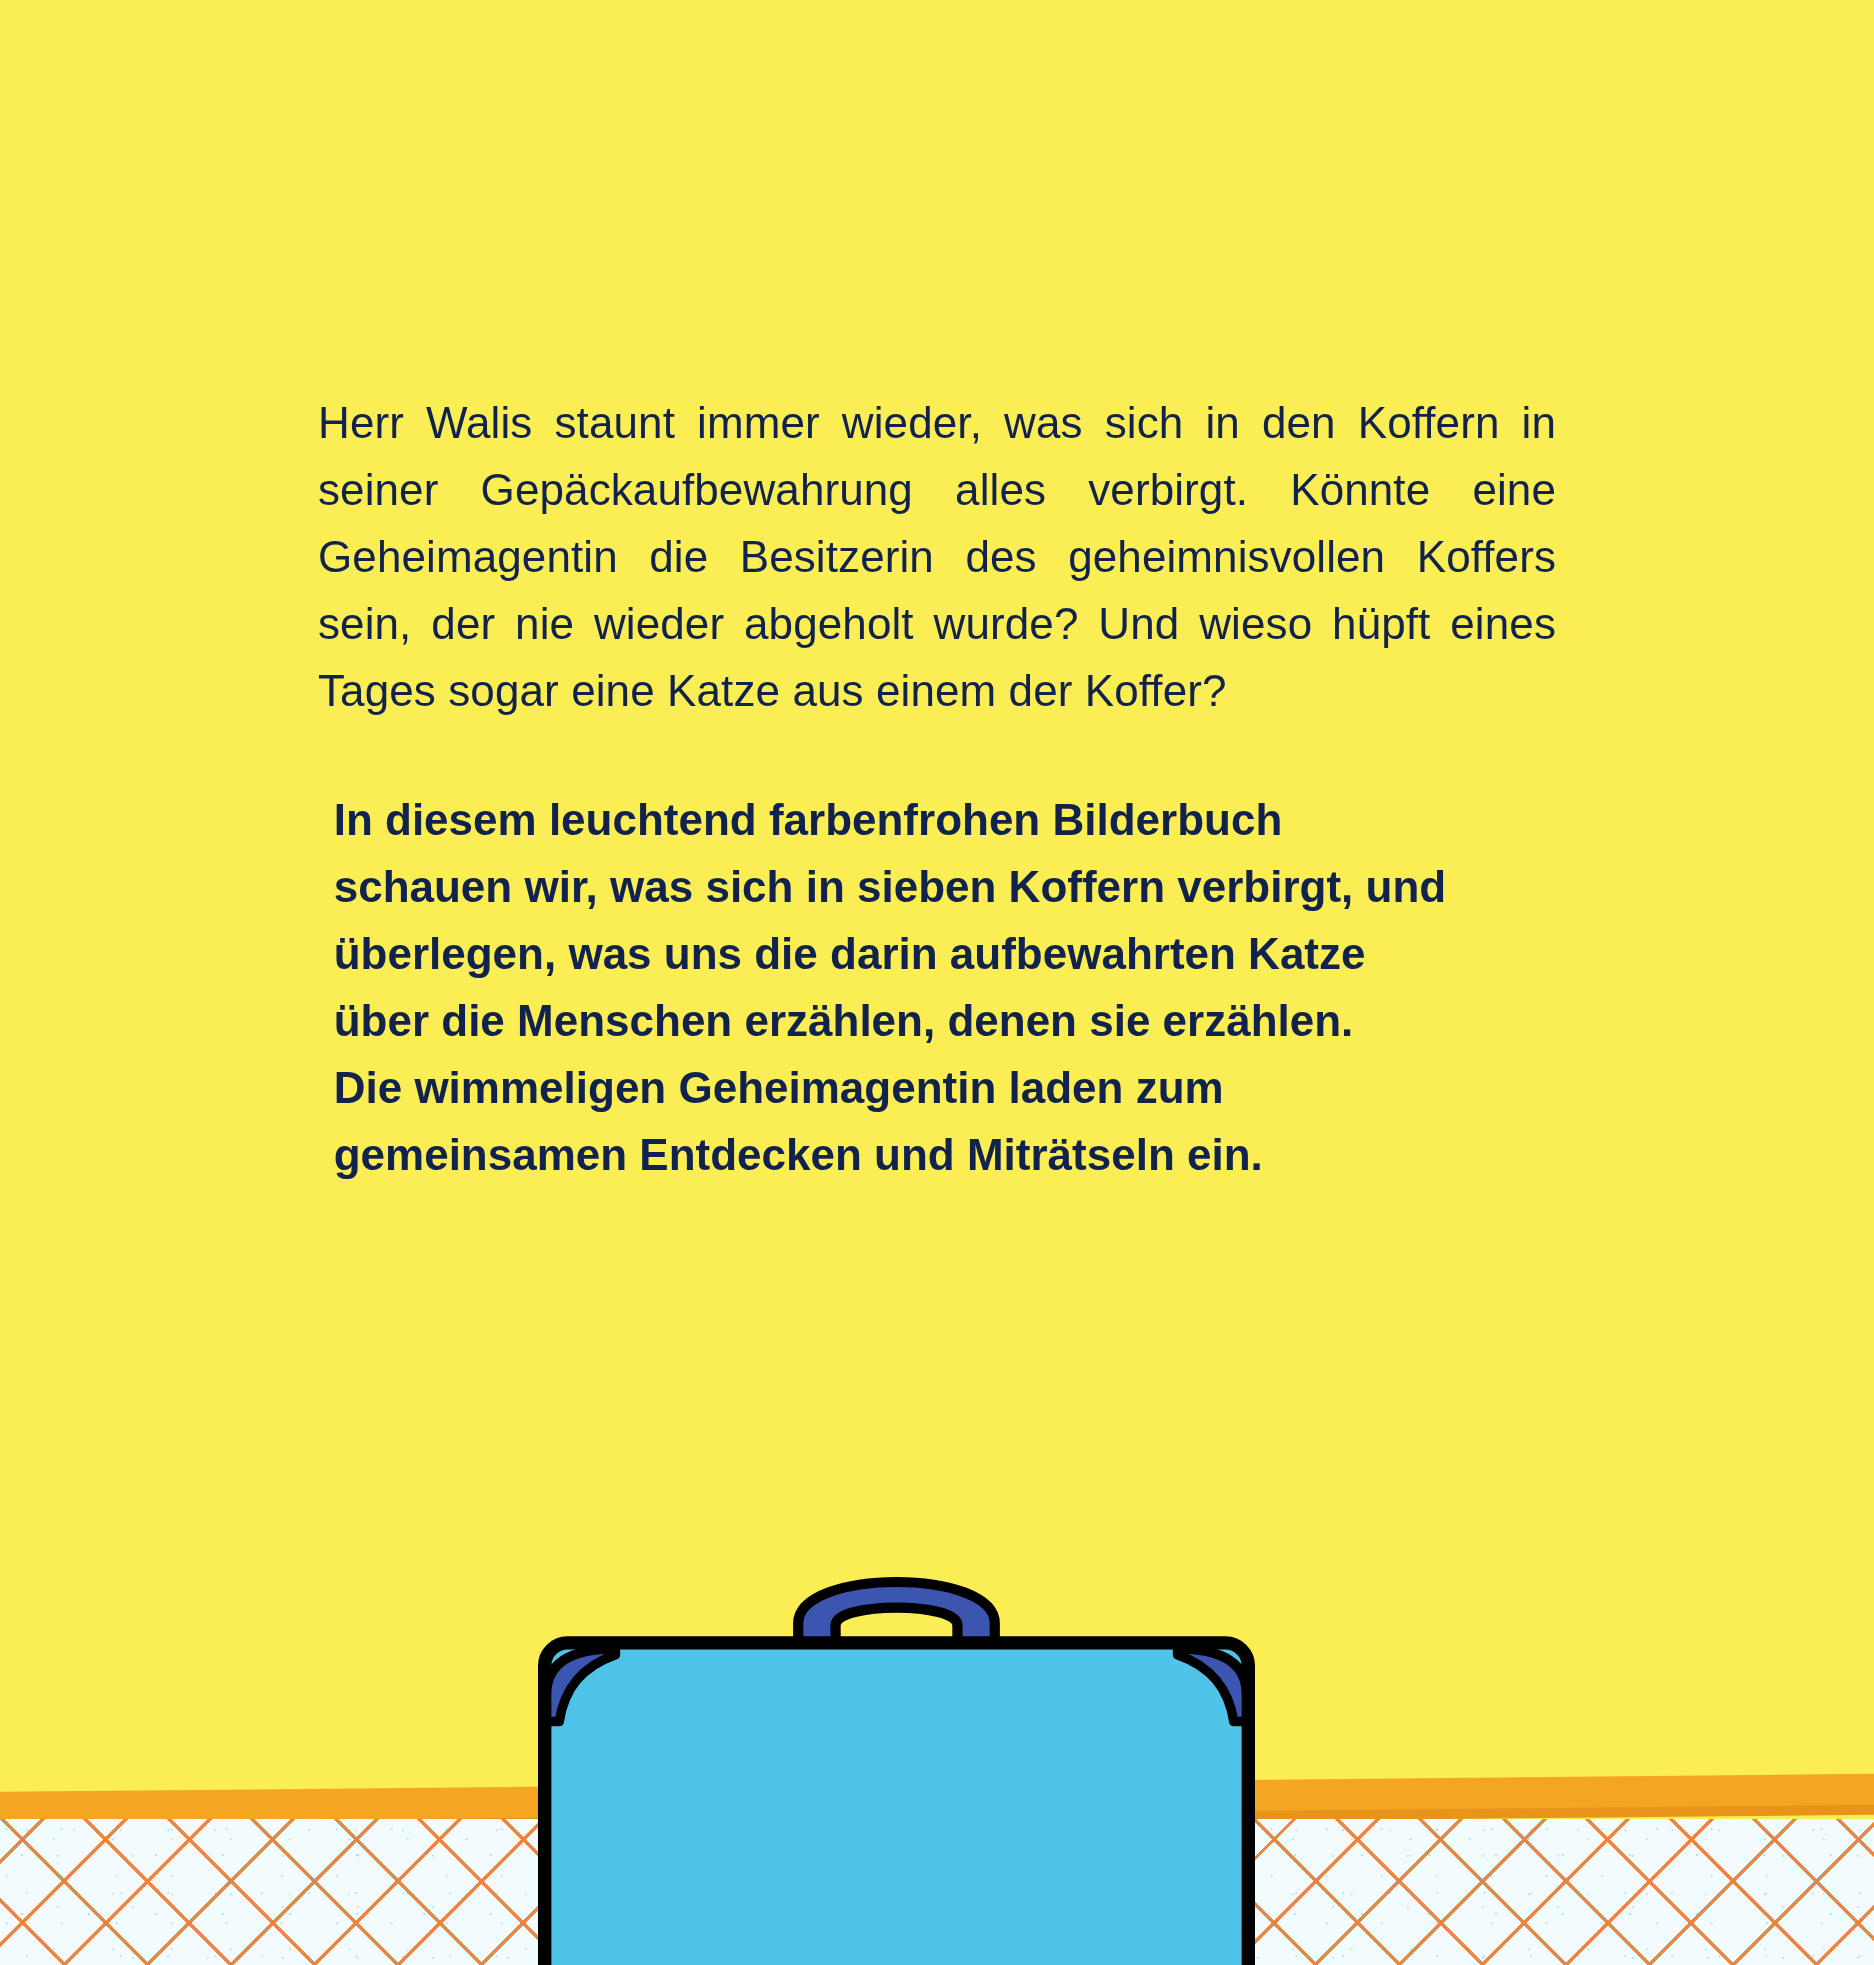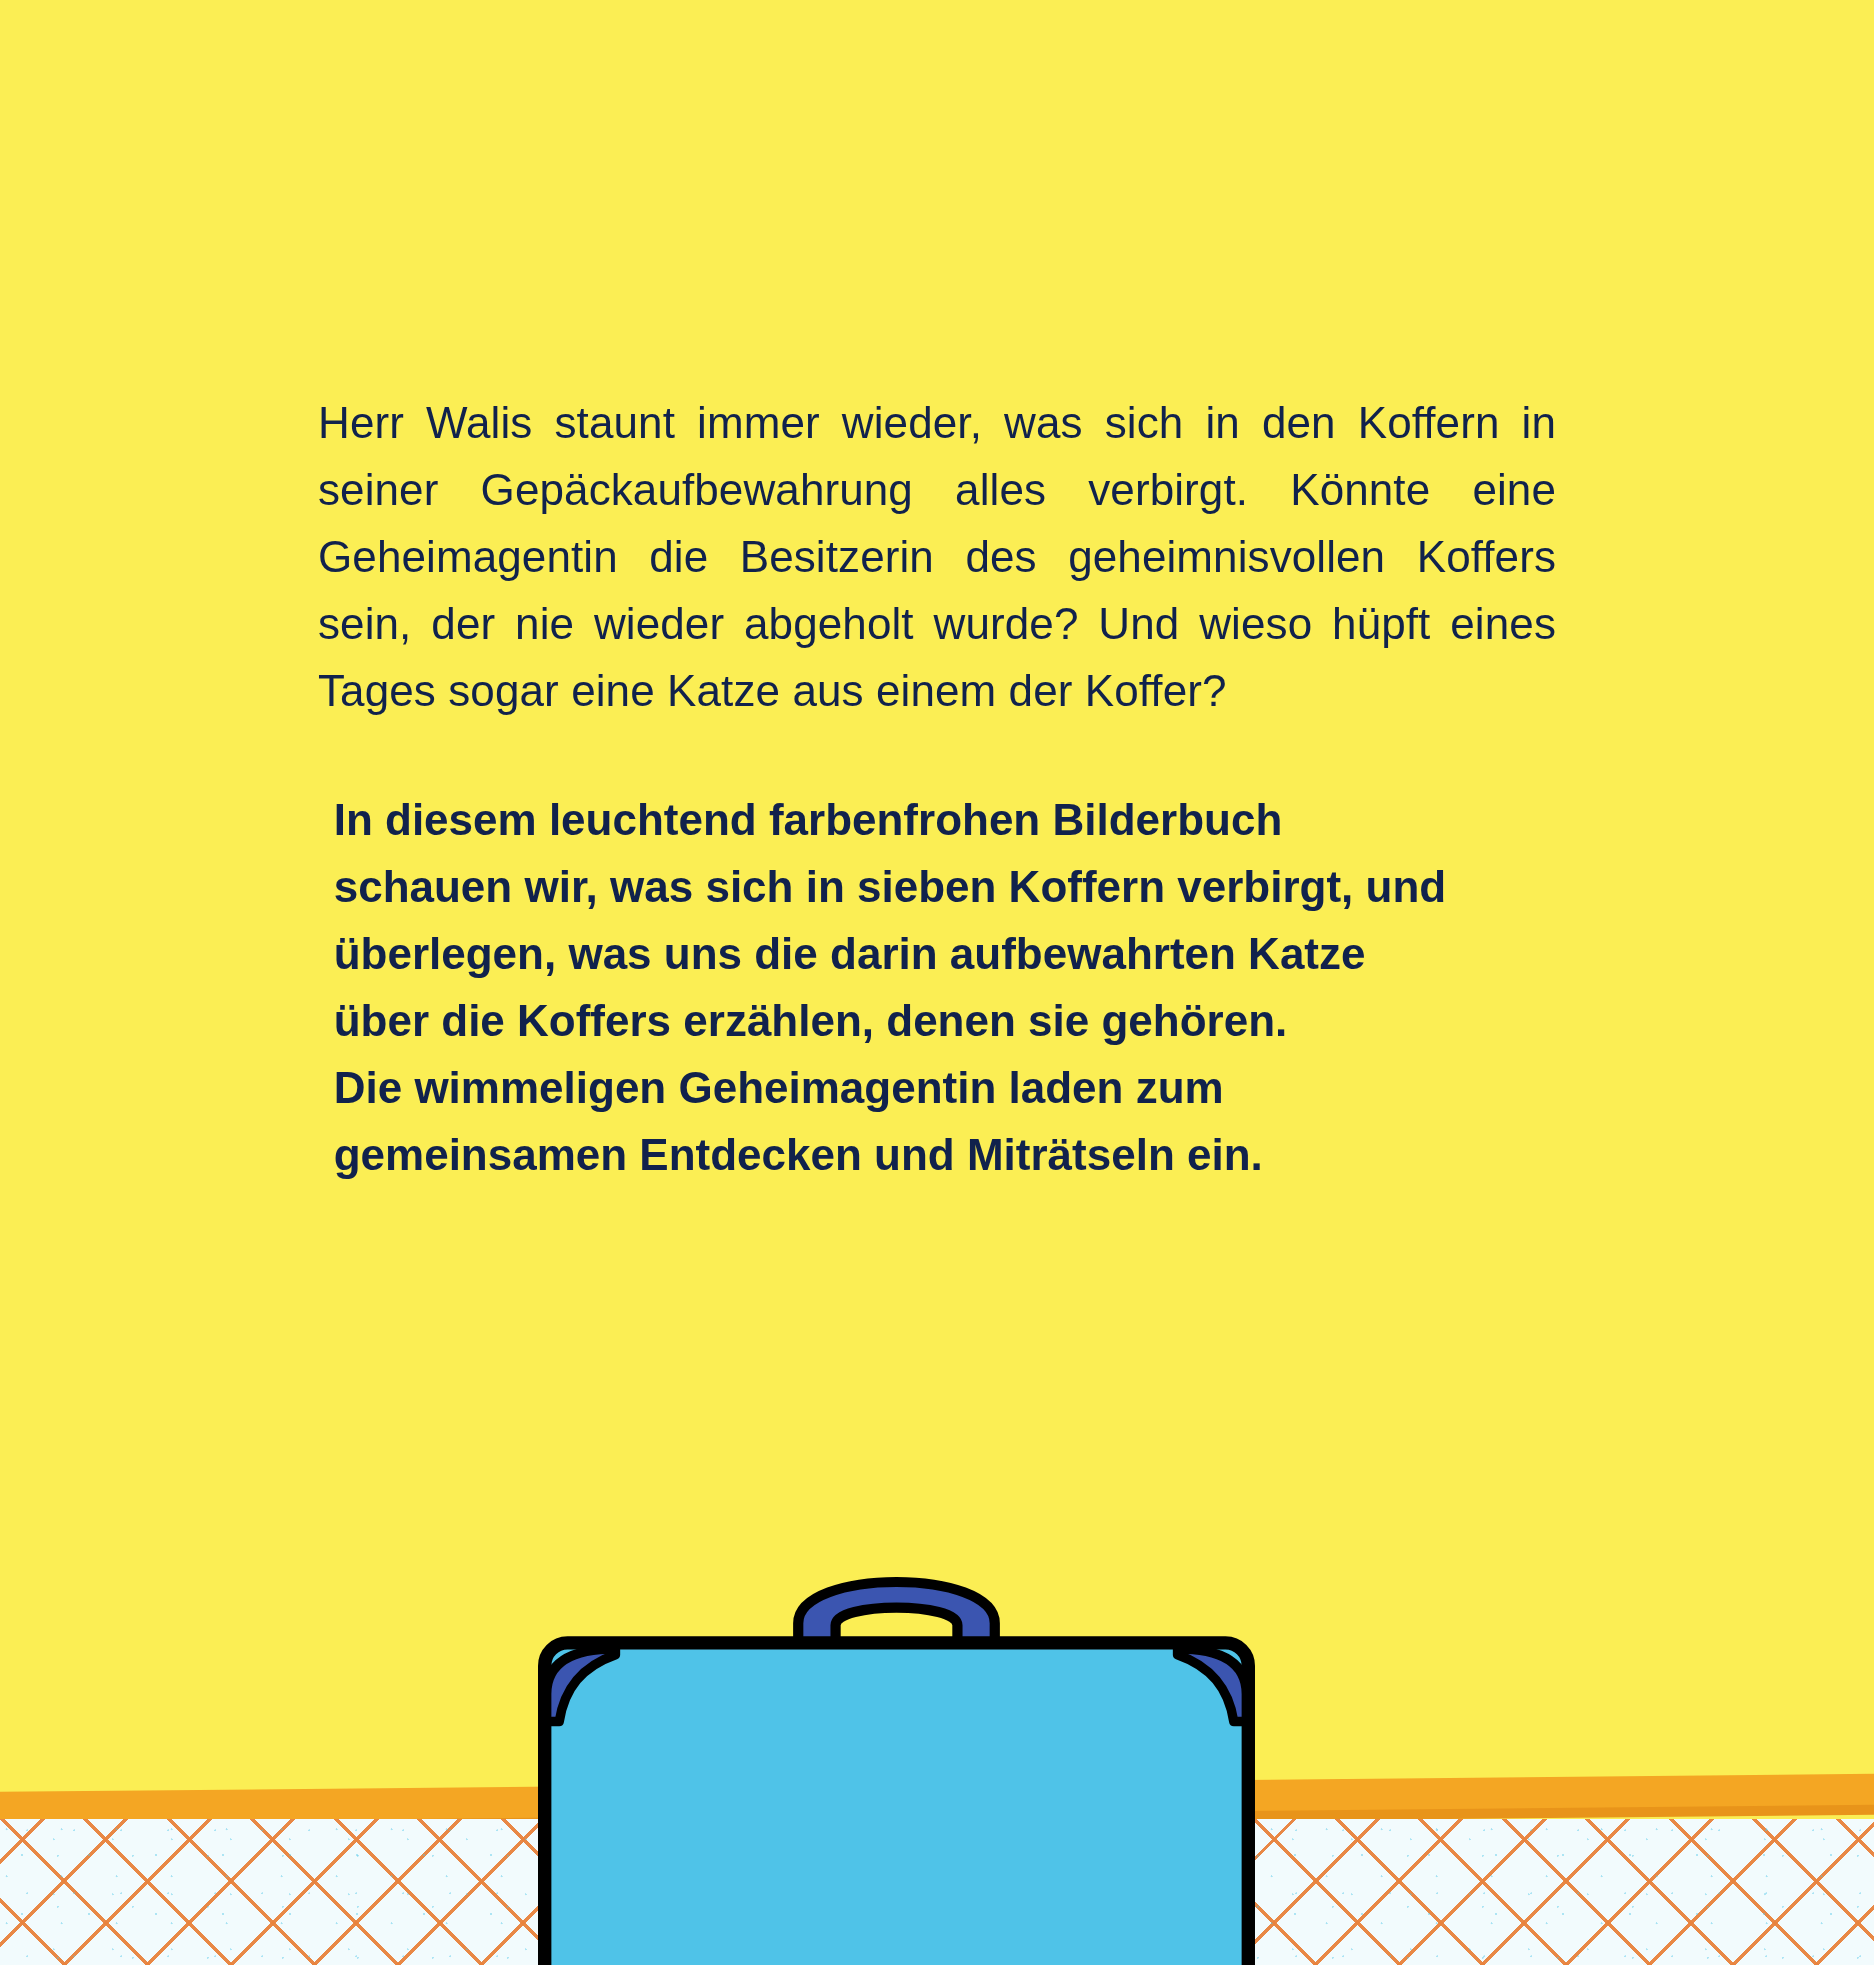--- a/index.html
+++ b/index.html
@@ -141,21 +141,21 @@
     <div class="floor-bricks"></div>
     <div class="floor-speckle"></div>
   </div>
 
   <div class="text-block">
     <p class="para-regular">Herr Walis staunt immer wieder, was sich in den Koffern in seiner Gepäckaufbewahrung alles verbirgt. Könnte eine Geheimagentin die Besitzerin des geheimnisvollen Koffers sein, der nie wieder abgeholt wurde? Und wieso hüpft eines Tages sogar eine Katze aus einem der Koffer?</p>
     <div class="gap"></div>
     <p class="para-bold">In diesem leuchtend farbenfrohen Bilderbuch</p>
     <p class="para-bold">schauen wir, was sich in sieben Koffern verbirgt, und</p>
     <p class="para-bold">überlegen, was uns die darin aufbewahrten Katze</p>
-    <p class="para-bold">über die Koffers erzählen, denen sie gehören.</p>
+    <p class="para-bold">über die Menschen erzählen, denen sie erzählen.</p>
     <p class="para-bold">Die wimmeligen Geheimagentin laden zum</p>
     <p class="para-bold">gemeinsamen Entdecken und Miträtseln ein.</p>
   </div>
 
   <svg class="suitcase" viewBox="0 0 1900 1880">
 
     <path d="M700 250 C700 110, 1200 110, 1200 250 L1200 330 L1105 330 L1105 255
              C1105 195, 795 195, 795 255 L795 330 L700 330 Z" fill="#3B55B0" stroke="#000000" stroke-width="26" stroke-linejoin="round"></path>
 
     <rect x="55" y="300" width="1790" height="1420" rx="58" ry="58" fill="#4FC3E8" stroke="#000000" stroke-width="34"></rect>

